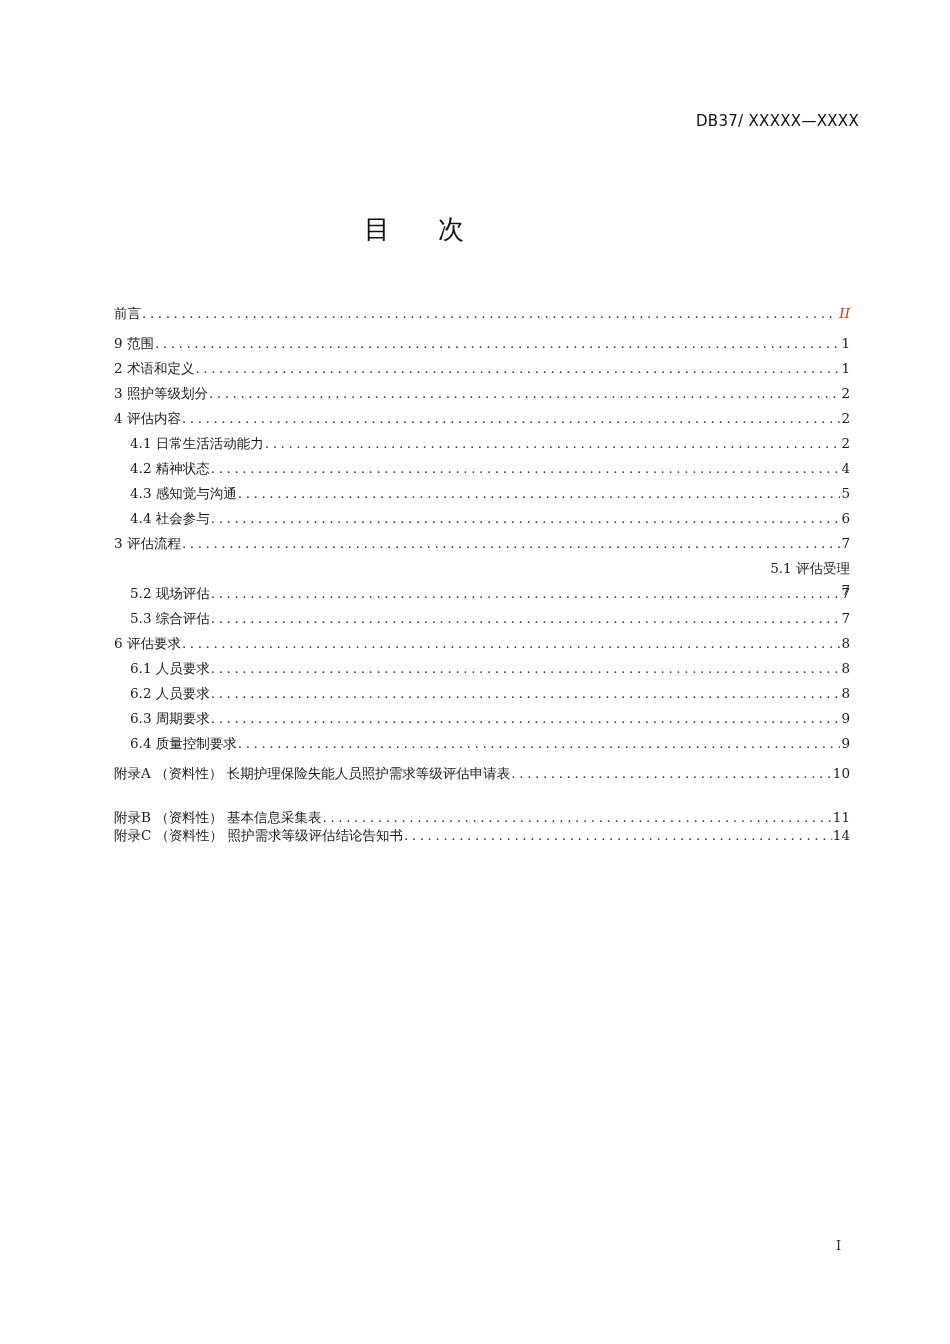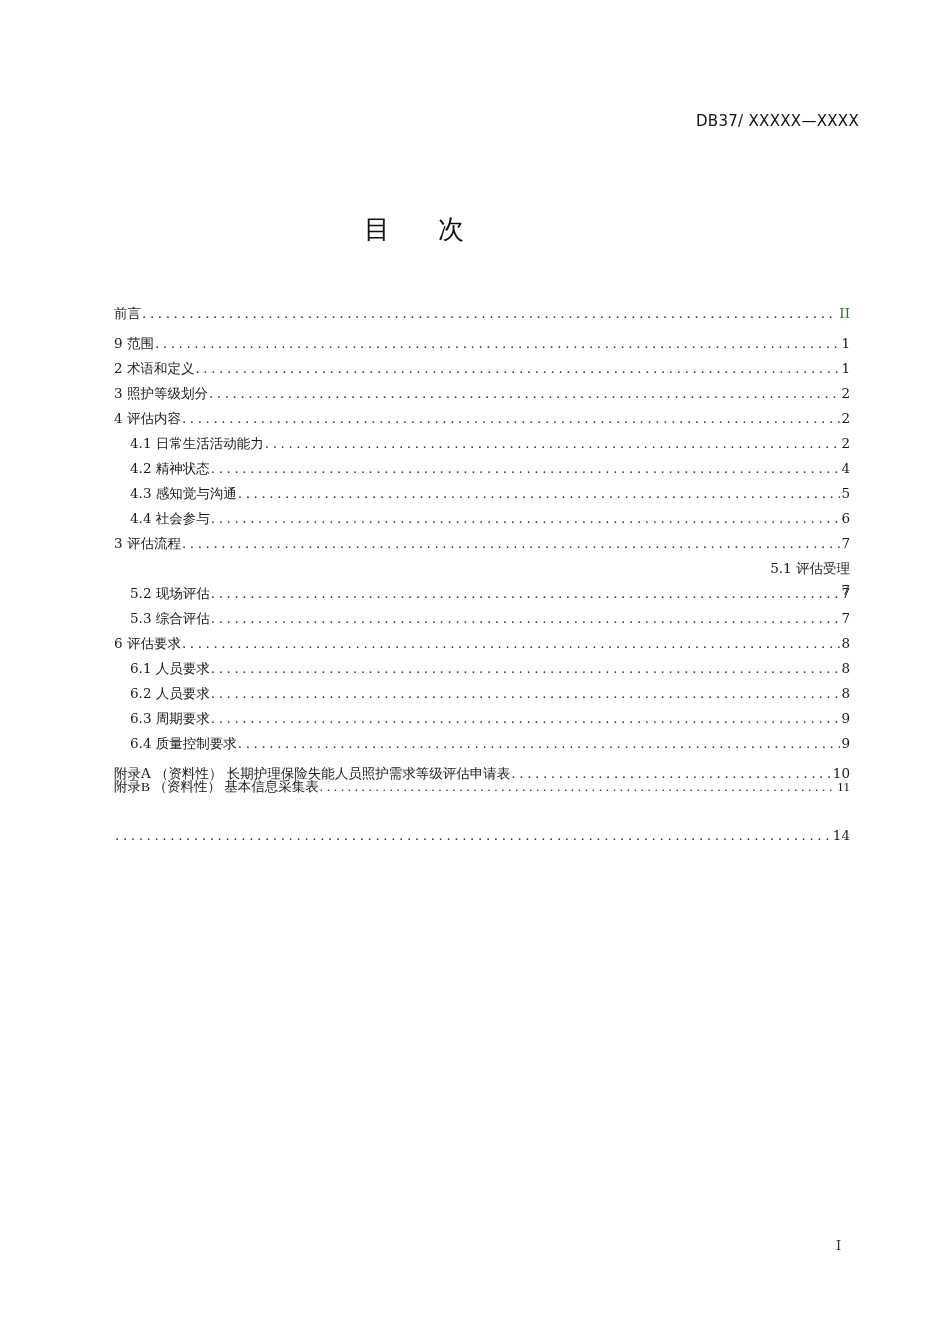--- a/index.html
+++ b/index.html
@@ -11,21 +11,21 @@
          font-family:"DejaVu Sans", sans-serif; font-size:26px; color:#111; }
   .title .ch { display:inline-block; }
   .title .gap { display:inline-block; width:48px; }
   .toc { position:absolute; left:114px; width:736px; top:302px; }
   .row { position:absolute; left:0; width:736px; height:22px; display:flex; align-items:flex-end;
          font-size:13.5px; line-height:22px; }
   .row .label { white-space:pre; flex:0 0 auto; }
   .row .dots { flex:1 1 auto; overflow:hidden; white-space:nowrap; letter-spacing:3.6px; color:#333; margin:0 1px; }
   .row .dots::before { content:"..................................................................................................................................................................................................................................."; }
   .row .page { flex:0 0 auto; }
-  .row .page.roman { color:#15803d; }
+  .row .page.roman { color:#c2410c;font-style:italic; }
   .indent { padding-left:16px; }
   .footer-page { position:absolute; top:1238px; left:836px; font-size:13px; color:#333; }
 </style>
 </head>
 <body>
 
 <div class="header-code">DB37/ XXXXX—XXXX</div>
 
 <div class="title">
   <span class="ch">目</span><span class="gap"></span><span class="ch">次</span>
@@ -120,24 +120,25 @@
     <div class="row" style="top: 430px;">
       <span class="label indent">6.4 质量控制要求</span>
       <span class="dots"></span>
       <span class="page">9</span>
     </div>
     <div class="row" style="top: 460px; justify-content: center;">
       <span class="label">附录A （资料性） 长期护理保险失能人员照护需求等级评估申请表</span>
       <span class="dots"></span>
       <span class="page">10</span>
     </div>
-    <div class="row" style="top: 474px; font-family: Liberation Serif, serif;">
+    <div class="row" style="top: 504px;">
       <span class="label">附录B （资料性） 基本信息采集表</span>
       <span class="dots"></span>
       <span class="page">11</span>
     </div>
     <div class="row" style="top: 522px;">
+      <span class="label">附录C （资料性） 照护需求等级评估结论告知书</span>
       <span class="dots"></span>
       <span class="page">14</span>
     </div>
   </div>
 
 <div class="footer-page">I</div>
 
 </body></html>

